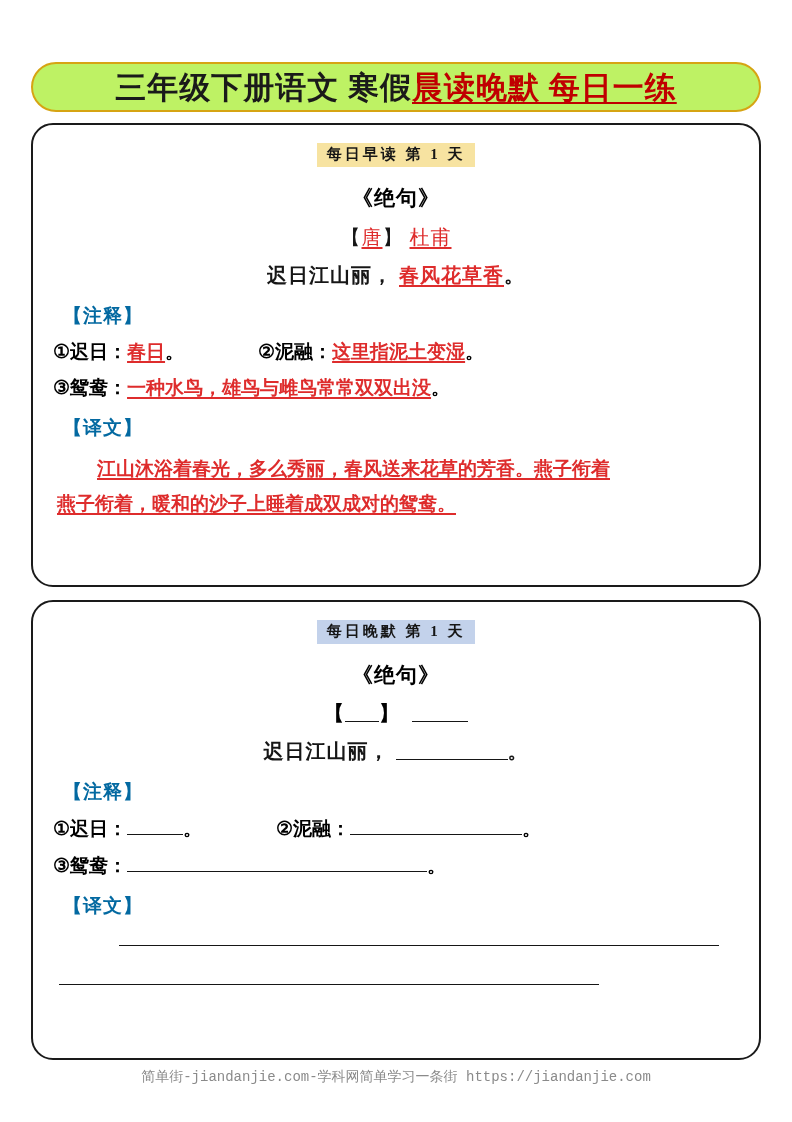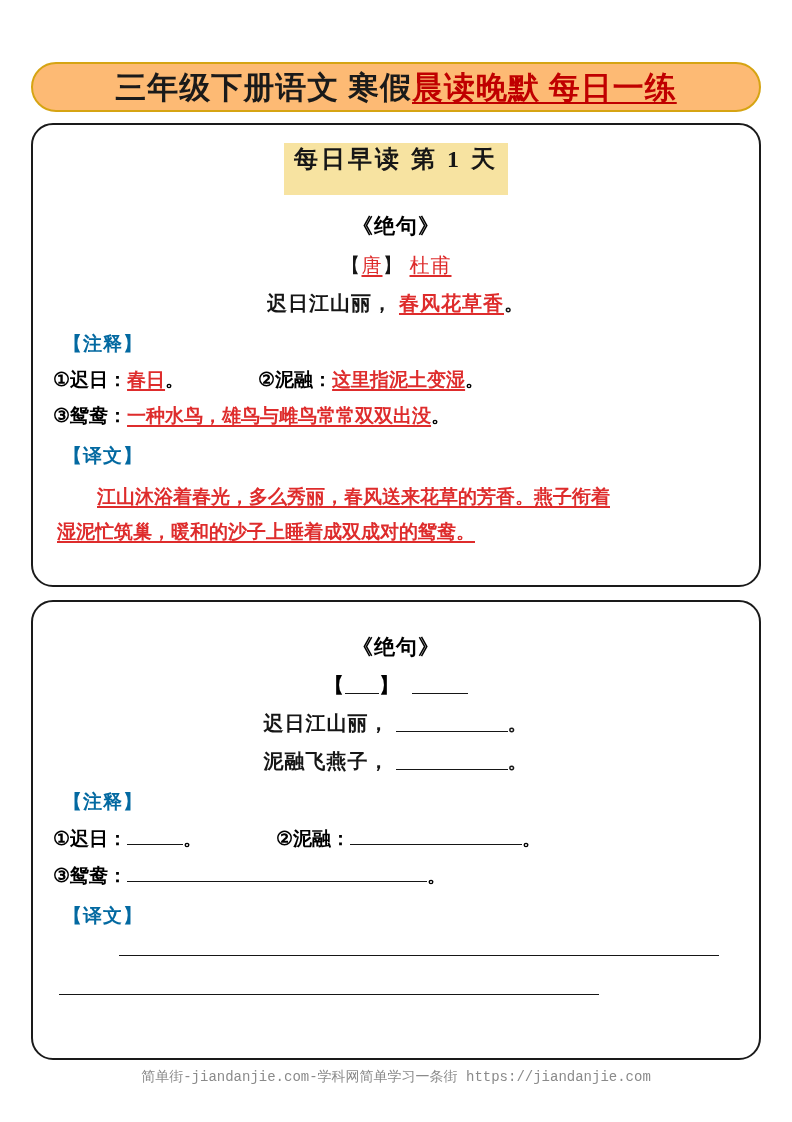--- a/index.html
+++ b/index.html
@@ -25,21 +25,21 @@
   }
 
   
   .title-banner {
     position: absolute;
     left: 31px;
     top: 62px;
     width: 730px;
     height: 50px;
     box-sizing: border-box;
-    background: #fdba74;
+    background: #bef264;
     border: 2px solid #D6A413;
     border-radius: 26px;
     display: flex;
     align-items: center;
     justify-content: center;
     white-space: nowrap;
   }
   .title-text {
     font-family: "Liberation Serif", "DejaVu Serif", serif;
     font-weight: bold;
@@ -71,24 +71,24 @@
   .card-inner {
     padding: 14px 20px 10px 20px;
   }
 
   .sheet-header {
     text-align: center;
     margin: 4px 0 8px 0;
   }
   .sheet-header .chip {
     display: inline-block;
-    font-size: 24px;
+    font-size: 15px;
     font-weight: bold;
     letter-spacing: 3px;
-    padding: 3px 10px 21px 10px;
+    padding: 3px 10px 4px 10px;
     line-height: 1.15;
   }
   .chip-morning { background: #F7E3A1; color: #161616; }
   .chip-evening { background: #C3D2EB; color: #161616; }
 
   .poem-title {
     text-align: center;
     font-size: 21px;
     font-weight: bold;
     margin: 17px 0 0 0;
@@ -236,36 +236,38 @@
             <span>③</span>
             <span>鸳鸯</span>
             <span>：</span>
             <span class="red-u">一种水鸟，雄鸟与雌鸟常常双双出没</span>
             <span>。</span>
           </span>
       </div>
 
       <div class="section-label">【译文】</div>
 
-      <div class="trans-body"><span class="red-u"><span class="indent"></span><span>江山沐浴着春光，多么秀丽，春风送来花草的芳香。燕子衔着</span></span><br><span class="red-u">湿泥忙筑巢，暖和的沙子上睡着成双成对的鸳鸯。</span></div>
+      <div class="trans-body"><span class="red-u"><span class="indent"></span><span>江山沐浴着春光，多么秀丽，春风送来花草的芳香。燕子衔着</span></span><br><span class="red-u">燕子衔着，暖和的沙子上睡着成双成对的鸳鸯。</span></div>
 
     </div>
   </div>
 
   <div class="card" id="card-evening">
     <div class="card-inner">
 
+      <div class="sheet-header">
+        <span class="chip chip-evening">每日晚默  第 1 天</span>
+      </div>
 
       <div class="poem-title">《绝句》</div>
 
       <div class="answer-blank-row"><span>【</span><span class="blank blank-xs"></span><span>】</span><span>&nbsp;&nbsp;</span><span class="blank blank-sm"></span></div>
 
       <div class="poem-line"><span class="blk">迟日江山丽，</span><span>&nbsp;</span><span class="blank blank-md"></span><span class="blk">。</span></div>
 
-      <div class="poem-line"><span class="blk">泥融飞燕子，</span><span>&nbsp;</span><span class="blank blank-md"></span><span class="blk">。</span></div>
 
       <div class="section-label">【注释】</div>
 
       <div class="note-row">
         <span class="note-item">
             <span>①</span>
             <span>迟日</span>
             <span>：</span>
             <span class="blank blank-sm"></span>
             <span>。</span>

